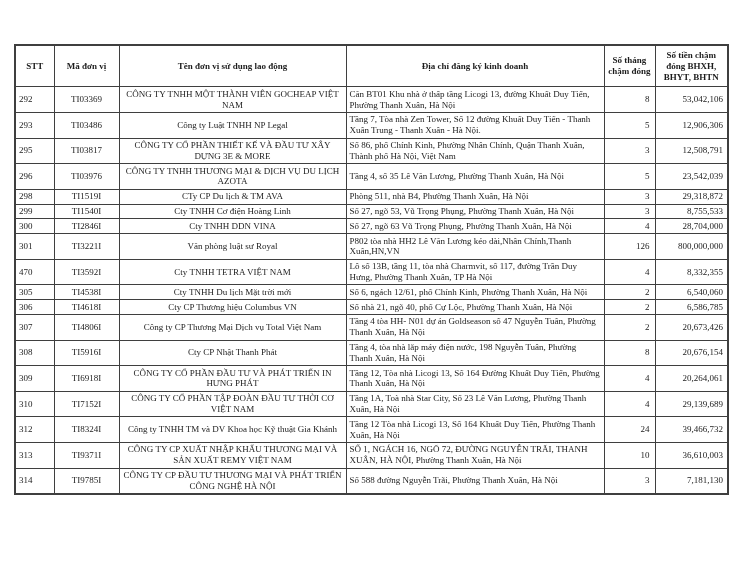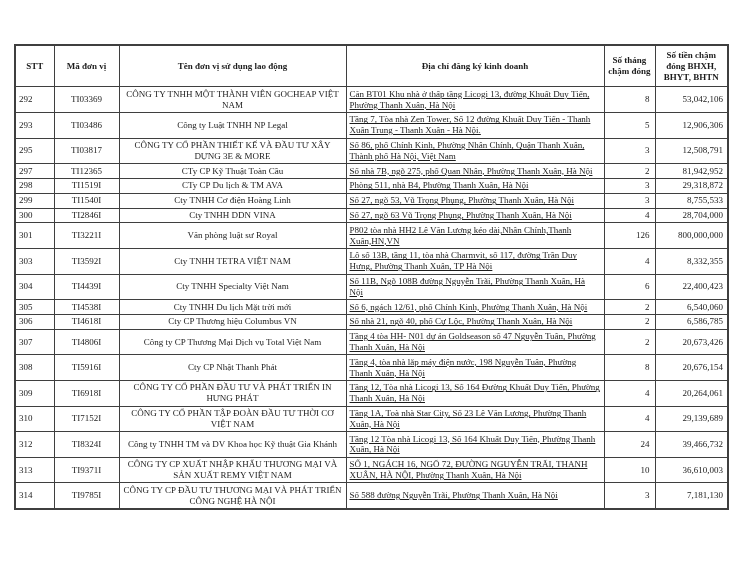--- a/index.html
+++ b/index.html
@@ -42,21 +42,21 @@
   td{padding:1.5px 3px;}
   col.w-stt{width:39px;}
   col.w-code{width:65px;}
   col.w-name{width:227px;}
   col.w-addr{width:258px;}
   col.w-months{width:51px;}
   col.w-amount{width:73px;}
   td.c-stt{text-align:left;}
   td.c-code{text-align:center;}
   td.c-name{text-align:center;}
-  td.c-addr{text-align:left;text-decoration:underline;}
+  td.c-addr{text-align:left;}
   td.c-months{text-align:right;padding-right:5px;}
   td.c-amount{text-align:right;padding-right:4px;}
 </style>
 </head>
 <body>
 
 <div class="page">
   <table>
     <colgroup>
       <col class="w-stt">
@@ -95,26 +95,26 @@
   </tr>
         <tr>
     <td class="c-stt">295</td>
     <td class="c-code">TI03817</td>
     <td class="c-name">CÔNG TY CỔ PHẦN THIẾT KẾ VÀ ĐẦU TƯ XÂY DỰNG 3E &amp; MORE</td>
     <td class="c-addr">Số 86, phố Chính Kinh, Phường Nhân Chính, Quận Thanh Xuân, Thành phố Hà Nội, Việt Nam</td>
     <td class="c-months">3</td>
     <td class="c-amount">12,508,791</td>
   </tr>
         <tr>
-    <td class="c-stt">297</td>
-    <td class="c-code">TI12365</td>
-    <td class="c-name">CTy CP Kỹ Thuật Toàn Cầu</td>
-    <td class="c-addr">Số nhà 7B, ngõ 275, phố Quan Nhân, Phường Thanh Xuân, Hà Nội</td>
-    <td class="c-months">2</td>
-    <td class="c-amount">81,942,952</td>
+    <td class="c-stt">296</td>
+    <td class="c-code">TI03976</td>
+    <td class="c-name">CÔNG TY TNHH THƯƠNG MẠI &amp; DỊCH VỤ DU LỊCH AZOTA</td>
+    <td class="c-addr">Tầng 4, số 35 Lê Văn Lương, Phường Thanh Xuân, Hà Nội</td>
+    <td class="c-months">5</td>
+    <td class="c-amount">23,542,039</td>
   </tr>
         <tr>
     <td class="c-stt">298</td>
     <td class="c-code">TI1519I</td>
     <td class="c-name">CTy CP Du lịch &amp; TM AVA</td>
     <td class="c-addr">Phòng 511, nhà B4, Phường Thanh Xuân, Hà Nội</td>
     <td class="c-months">3</td>
     <td class="c-amount">29,318,872</td>
   </tr>
         <tr>
@@ -135,34 +135,26 @@
   </tr>
         <tr>
     <td class="c-stt">301</td>
     <td class="c-code">TI3221I</td>
     <td class="c-name">Văn phòng luật sư Royal</td>
     <td class="c-addr">P802 tòa nhà HH2 Lê Văn Lương kéo dài,Nhân Chính,Thanh Xuân,HN,VN</td>
     <td class="c-months">126</td>
     <td class="c-amount">800,000,000</td>
   </tr>
         <tr>
-    <td class="c-stt">303</td>
+    <td class="c-stt">470</td>
     <td class="c-code">TI3592I</td>
     <td class="c-name">Cty TNHH TETRA VIỆT NAM</td>
     <td class="c-addr">Lô số 13B, tầng 11, tòa nhà Charmvit, số 117, đường Trần Duy Hưng, Phường Thanh Xuân, TP Hà Nội</td>
     <td class="c-months">4</td>
     <td class="c-amount">8,332,355</td>
-  </tr>
-        <tr>
-    <td class="c-stt">304</td>
-    <td class="c-code">TI4439I</td>
-    <td class="c-name">Cty TNHH Specialty Việt Nam</td>
-    <td class="c-addr">Số 11B, Ngõ 108B đường Nguyễn Trãi, Phường Thanh Xuân, Hà Nội</td>
-    <td class="c-months">6</td>
-    <td class="c-amount">22,400,423</td>
   </tr>
         <tr>
     <td class="c-stt">305</td>
     <td class="c-code">TI4538I</td>
     <td class="c-name">Cty TNHH Du lịch Mặt trời mới</td>
     <td class="c-addr">Số 6, ngách 12/61, phố Chính Kinh, Phường Thanh Xuân, Hà Nội</td>
     <td class="c-months">2</td>
     <td class="c-amount">6,540,060</td>
   </tr>
         <tr>

